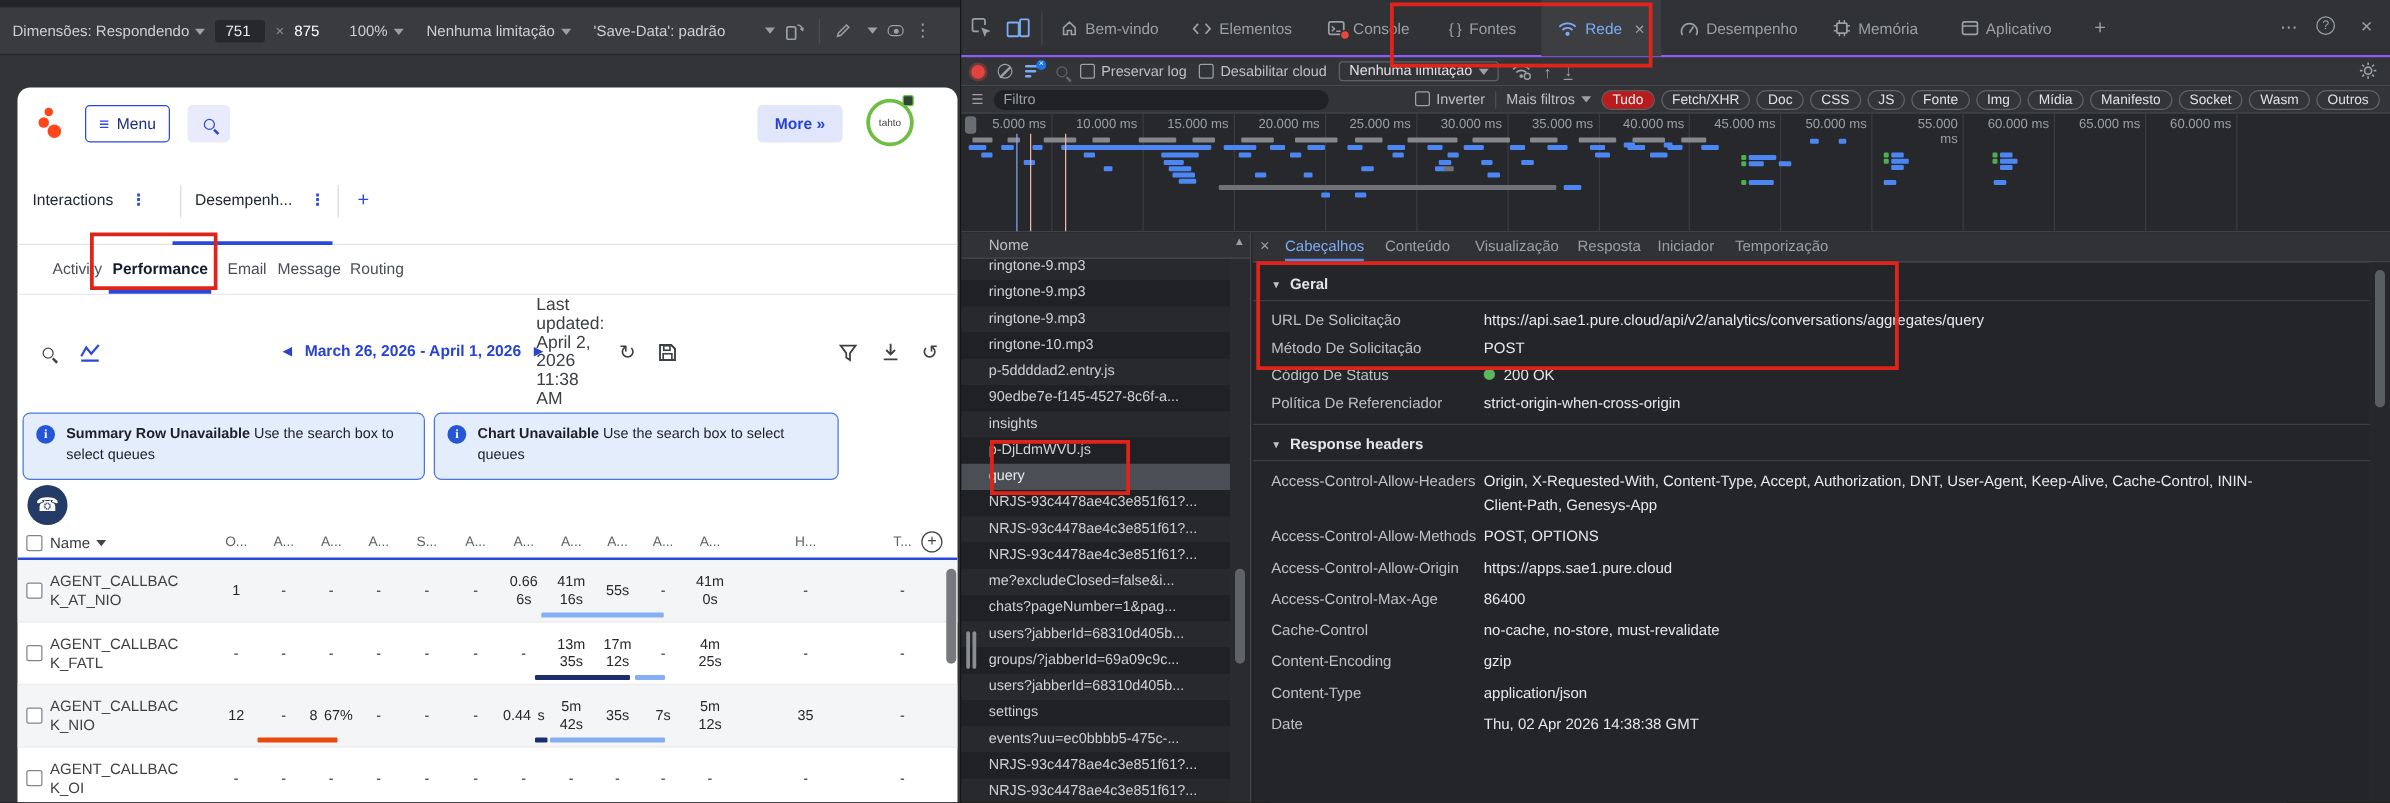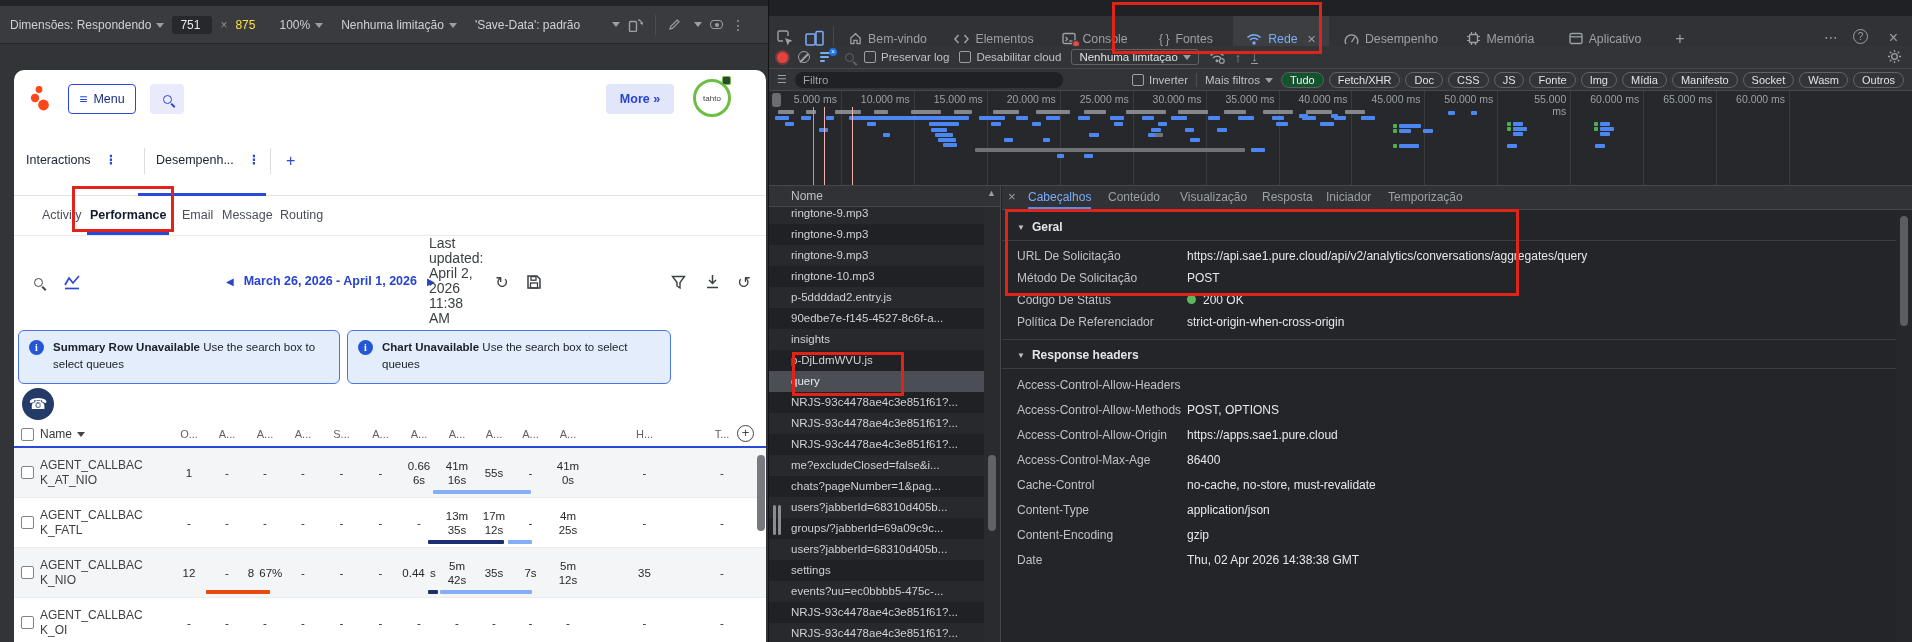--- a/index.html
+++ b/index.html
@@ -6,21 +6,21 @@
   body{background:#202124;}
   #screen{position:relative;width:1912px;height:642px;overflow:hidden;background:#202124;}
 
   
   #left-pane{position:absolute;left:0;top:0;width:768px;height:642px;background:#333438;}
   #top-strip{position:absolute;left:0;top:0;width:768px;height:6px;background:#232428;}
   #device-bar{position:absolute;left:0;top:6px;width:768px;height:38px;background:#3a3b3e;border-bottom:1px solid #26272a;display:flex;align-items:center;padding:0 10px;color:#cdd0d4;font-size:12px;gap:8px;white-space:nowrap;}
   .dd-caret{width:0;height:0;border-left:4px solid transparent;border-right:4px solid transparent;border-top:5px solid #9aa0a6;display:inline-block;margin-left:5px;vertical-align:middle;}
   .dim-box{background:#27282b;border-radius:3px;padding:2px 8px;color:#e8eaed;}
   .dim-sep{color:#8b8e93;}
-  .dim-dim{color:#fde047;}
+  .dim-dim{color:#ffffff;}
   .bar-sep{width:1px;height:20px;background:#4c4d51;margin:0 4px;}
   .tb-icon{color:#9aa0a6;display:inline-flex;align-items:center;justify-content:center;}
   .eye{width:13px;height:9px;border:1.4px solid #9aa0a6;border-radius:60% 60% 60% 60%/100% 100% 100% 100%;position:relative;}
   .eye::after{content:"";position:absolute;left:50%;top:50%;width:4px;height:4px;border-radius:50%;background:#9aa0a6;transform:translate(-50%,-50%);}
   .kebab{font-size:14px;color:#9aa0a6;letter-spacing:0;}
 
   #page-area{position:absolute;left:0;top:44px;width:768px;height:598px;background:#333438;}
   #app-card{position:absolute;left:14px;top:26px;width:752px;height:572px;background:#ffffff;border-radius:10px 10px 0 0;overflow:hidden;}
   #page-scrollbar{position:absolute;left:757px;top:411px;width:8px;height:76px;background:#77797e;border-radius:4px;}
 
@@ -80,21 +80,21 @@
   .vcol{font-size:11px;color:#5f6368;text-align:center;overflow:hidden;}
   .vcell{font-size:11.5px;color:#26282c;text-align:center;line-height:14px;word-spacing:2px;}
   #add-col{position:absolute;right:12px;top:3px;width:17px;height:17px;border:1.5px solid #444;border-radius:50%;color:#444;font-size:13px;line-height:14px;text-align:center;}
   .data-row{height:50px;border-bottom:1px solid #ececec;}
   .data-row.alt{background:#f4f5f6;}
   .data-row .name-col a{color:#404040;font-size:12px;text-decoration:none;word-break:break-all;line-height:15px;width:108px;display:block;}
   .rbar{position:absolute;bottom:3px;height:4px;border-radius:1px;}
 
   
   #devtools{position:absolute;left:768px;top:0;width:1144px;height:642px;background:#202124;border-left:1px solid #141517;}
-  #dt-tabbar{position:absolute;left:0;top:0;width:100%;height:46px;background:#313235;border-bottom:2px solid #8b5cf6;margin-top:16px;}
+  #dt-tabbar{position:absolute;left:0;top:0;width:100%;height:46px;background:#313235;border-bottom:2px solid #8b5cf6;}
   .dt-left-ico{position:absolute;top:14px;color:#9aa0a6;}
   .dt-tab{position:absolute;top:0;height:45px;display:flex;align-items:center;justify-content:center;gap:6px;color:#9aa0a6;font-size:12.3px;}
   .dt-tab.active{background:#3c3e42;color:#7cacf8;}
   .dt-tab .ticon{display:inline-flex;color:inherit;position:relative;}
   .badge-red{position:absolute;right:-4px;bottom:-3px;width:8px;height:8px;border-radius:50%;background:#e8493f;border:1px solid #313235;}
   .tab-close{color:#9aa0a6;font-size:14px;margin-left:4px;}
   .dt-win-btn{position:absolute;top:13px;color:#9aa0a6;font-size:14px;}
 
   #dt-controls{position:absolute;left:0;top:46px;width:100%;height:23px;background:#333438;border-bottom:1px solid #47484c;display:flex;align-items:center;padding:0 8px;gap:10px;color:#bdc1c6;font-size:11.5px;white-space:nowrap;}
   #record-btn{width:11px;height:11px;border-radius:50%;background:#e0443d;box-shadow:0 0 0 2px rgba(224,68,61,.35);}
@@ -107,21 +107,21 @@
   .dchk{width:12px;height:12px;border:1.3px solid #9aa0a6;border-radius:2px;background:transparent;appearance:none;-webkit-appearance:none;margin-right:5px;vertical-align:-2px;}
   .throttle-box{border:1px solid #5f6368;border-radius:3px;padding:1px 7px;color:#dfe1e5;display:inline-flex;align-items:center;}
   .arrow-glyph{color:#9aa0a6;font-size:13px;}
   .arrow-glyph.under{border-bottom:1.5px solid #9aa0a6;line-height:13px;}
   #gear-right{position:absolute;right:10px;top:49px;color:#9aa0a6;}
 
   #dt-filterbar{position:absolute;left:0;top:69px;width:100%;height:22px;background:#333438;border-bottom:1px solid #47484c;display:flex;align-items:center;padding:0 8px;gap:8px;color:#bdc1c6;font-size:11.5px;white-space:nowrap;}
   #filter-input{background:#202124;border:none;border-radius:9px;height:16px;width:268px;color:#e8eaed;font-size:11.5px;padding:0 8px;}
   #filter-input::placeholder{color:#9aa0a6;}
   .pill{border:1px solid #5f6368;border-radius:9px;padding:1px 8px;font-size:11px;color:#dfe1e5;}
-  .pill.active{background:#14532d;border-color:#5b5e63;color:#f1f3f4;}
+  .pill.active{background:#b91c1c;border-color:#5b5e63;color:#f1f3f4;}
 
   #dt-timeline{position:absolute;left:0;top:91px;width:100%;height:95px;background:#27282b;border-bottom:1px solid #47484c;overflow:hidden;}
   .tick-label{position:absolute;top:2px;width:80px;text-align:right;color:#9aa0a6;font-size:10.5px;}
   .gridline{position:absolute;top:0;width:1px;height:95px;background:#3a3b3f;}
   #waterfall{position:absolute;left:0;top:16px;width:100%;height:79px;}
   .wbar{position:absolute;height:4px;border-radius:1px;}
   .evline{position:absolute;top:0;width:1px;height:79px;}
   #scrub-handle{position:absolute;left:3px;top:2px;width:9px;height:14px;background:#6a6d72;border-radius:3px;}
 
   
@@ -763,44 +763,45 @@
           </div>
         <div class="section-divider" style="margin-top:6px;"></div>
         <div class="section-title">
           <span class="tri">▼</span>
           <span>Response headers</span>
         </div>
         <div class="section-divider"></div>
         <div id="response-rows">
             <div class="kv-row resp">
               <span class="kv-key">Access-Control-Allow-Headers</span>
+              <span class="kv-val">Origin, X-Requested-With, Content-Type, Accept, Authorization, DNT, User-Agent, Keep-Alive, Cache-Control, ININ-Client-Path, Genesys-App</span>
             </div>
             <div class="kv-row resp">
               <span class="kv-key">Access-Control-Allow-Methods</span>
               <span class="kv-val">POST, OPTIONS</span>
             </div>
             <div class="kv-row resp">
               <span class="kv-key">Access-Control-Allow-Origin</span>
               <span class="kv-val">https://apps.sae1.pure.cloud</span>
             </div>
             <div class="kv-row resp">
               <span class="kv-key">Access-Control-Max-Age</span>
               <span class="kv-val">86400</span>
             </div>
             <div class="kv-row resp">
               <span class="kv-key">Cache-Control</span>
               <span class="kv-val">no-cache, no-store, must-revalidate</span>
             </div>
             <div class="kv-row resp">
+              <span class="kv-key">Content-Encoding</span>
+              <span class="kv-val">gzip</span>
+            </div>
+            <div class="kv-row resp">
               <span class="kv-key">Content-Type</span>
               <span class="kv-val">application/json</span>
-            </div>
-            <div class="kv-row resp">
-              <span class="kv-key">Content-Encoding</span>
-              <span class="kv-val">gzip</span>
             </div>
             <div class="kv-row resp">
               <span class="kv-key">Date</span>
               <span class="kv-val">Thu, 02 Apr 2026 14:38:38 GMT</span>
             </div>
           </div>
       </div>
       <div id="detail-scroll">
           <span id="detail-thumb"></span>
         </div>

